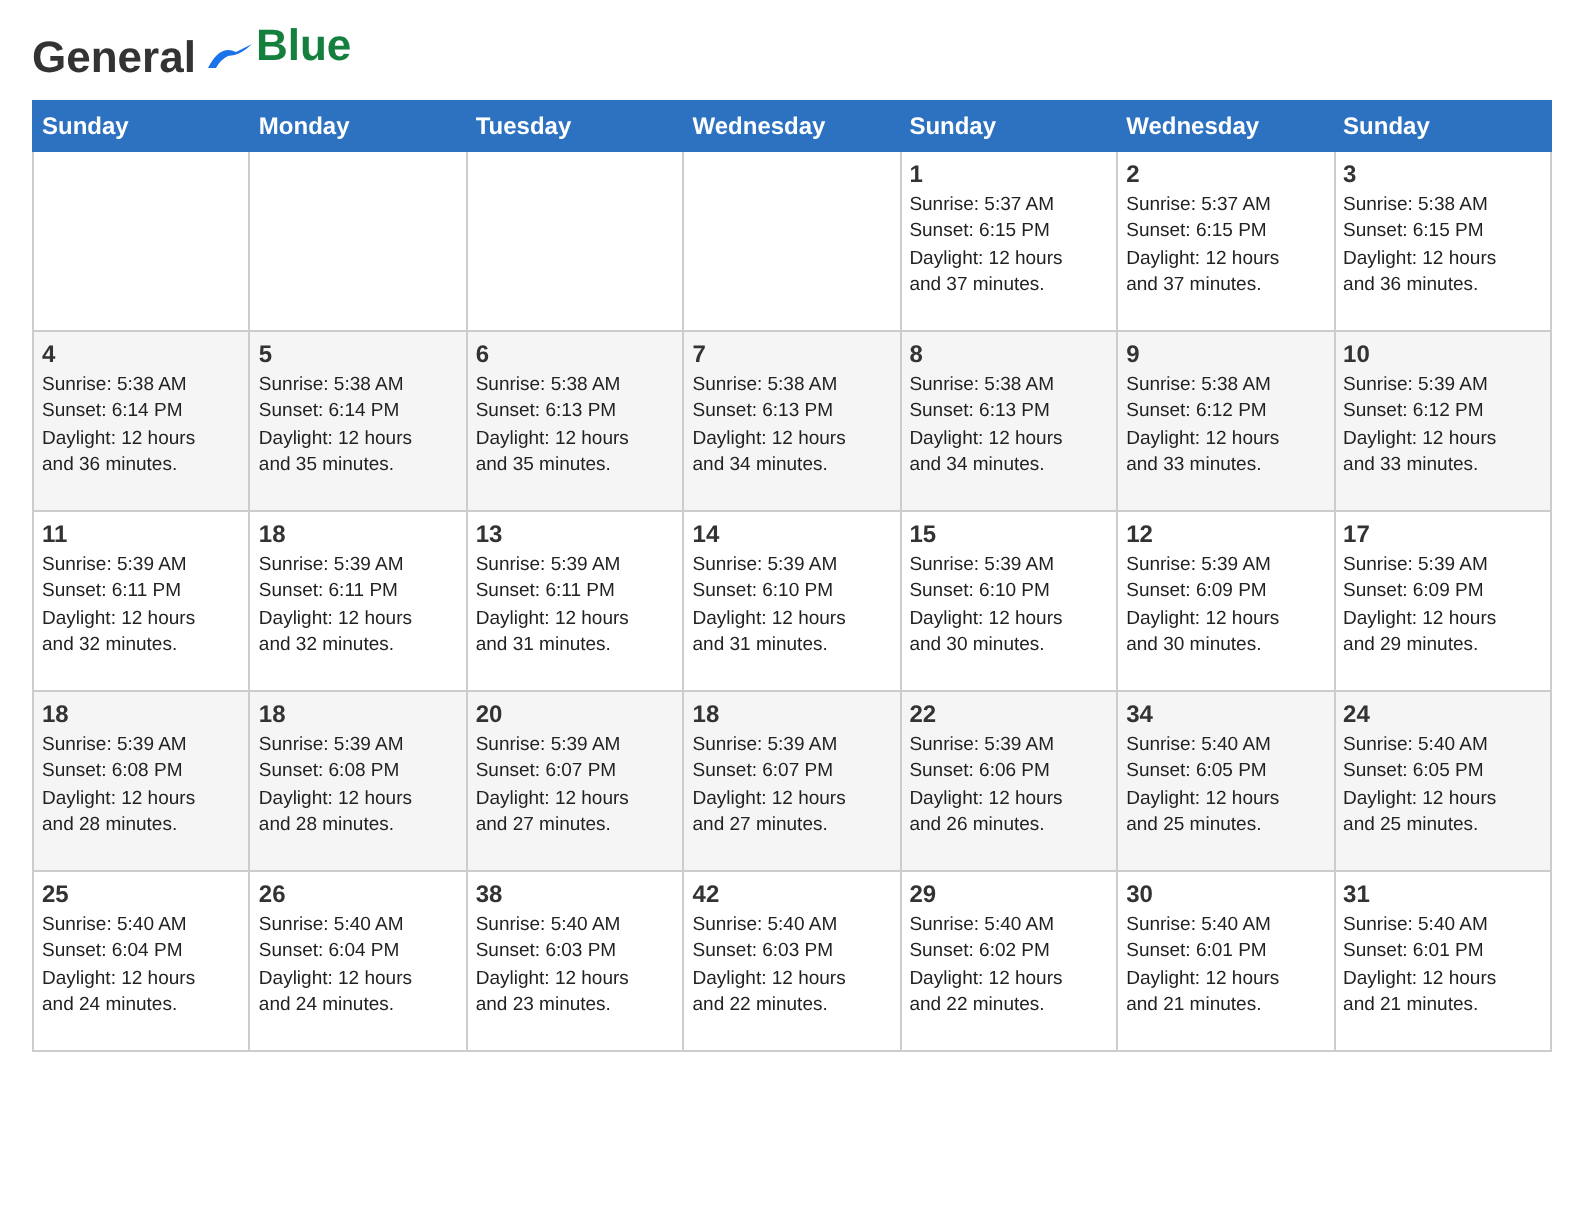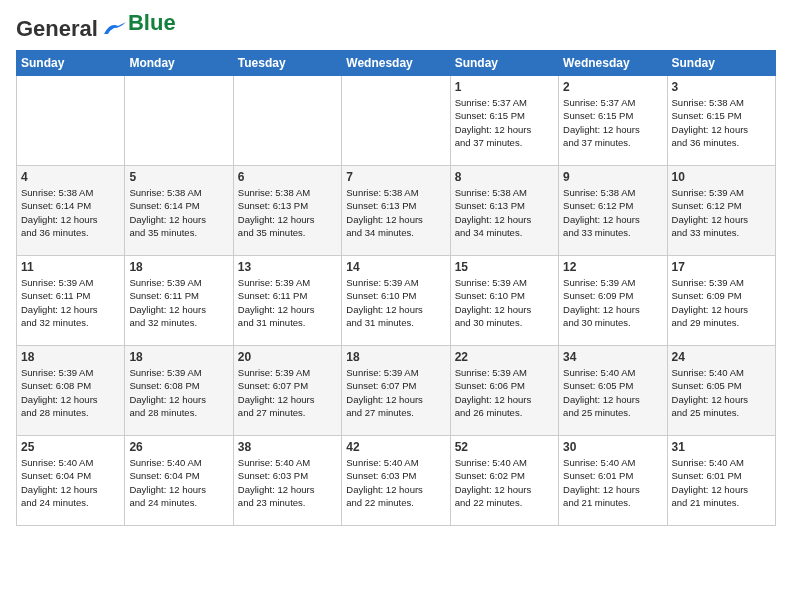--- a/index.html
+++ b/index.html
@@ -229,21 +229,21 @@
         </td>
         <td>
           <span class="day-num">38</span>
           <div class="cell-info">Sunrise: 5:40 AM<br>Sunset: 6:03 PM<br>Daylight: 12 hours<br>and 23 minutes.</div>
         </td>
         <td>
           <span class="day-num">42</span>
           <div class="cell-info">Sunrise: 5:40 AM<br>Sunset: 6:03 PM<br>Daylight: 12 hours<br>and 22 minutes.</div>
         </td>
         <td>
-          <span class="day-num">52</span>
+          <span class="day-num">29</span>
           <div class="cell-info">Sunrise: 5:40 AM<br>Sunset: 6:02 PM<br>Daylight: 12 hours<br>and 22 minutes.</div>
         </td>
         <td>
           <span class="day-num">30</span>
           <div class="cell-info">Sunrise: 5:40 AM<br>Sunset: 6:01 PM<br>Daylight: 12 hours<br>and 21 minutes.</div>
         </td>
         <td>
           <span class="day-num">31</span>
           <div class="cell-info">Sunrise: 5:40 AM<br>Sunset: 6:01 PM<br>Daylight: 12 hours<br>and 21 minutes.</div>
         </td>

